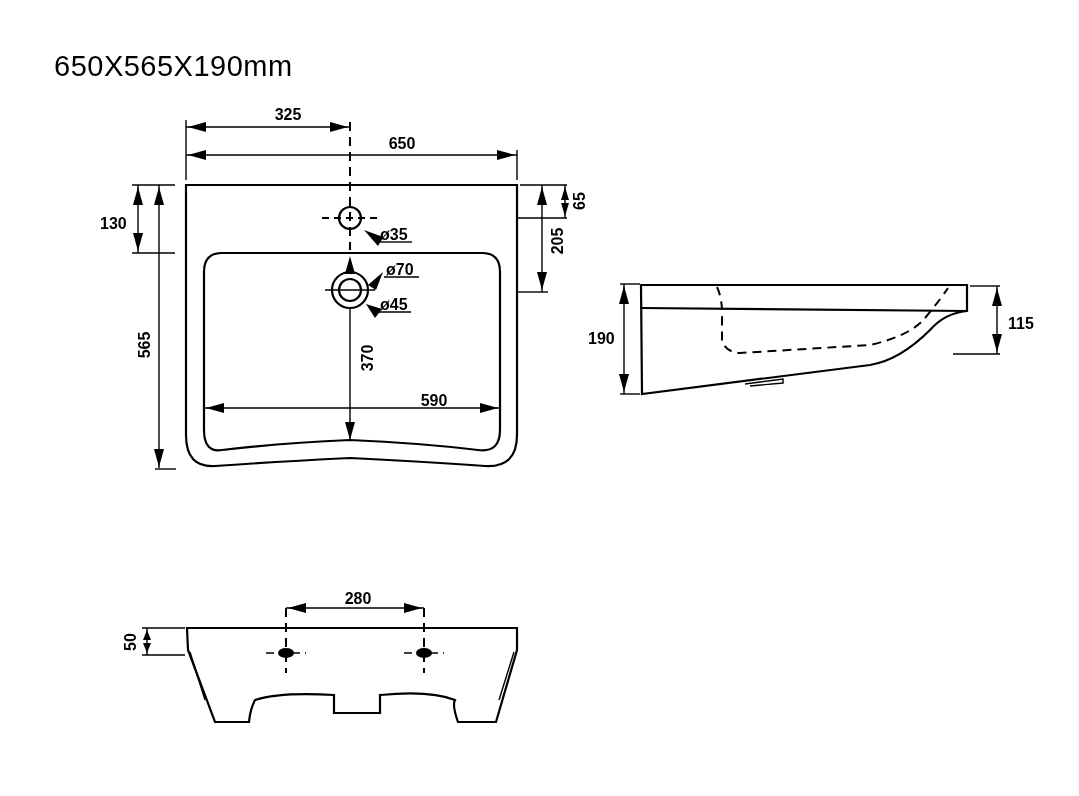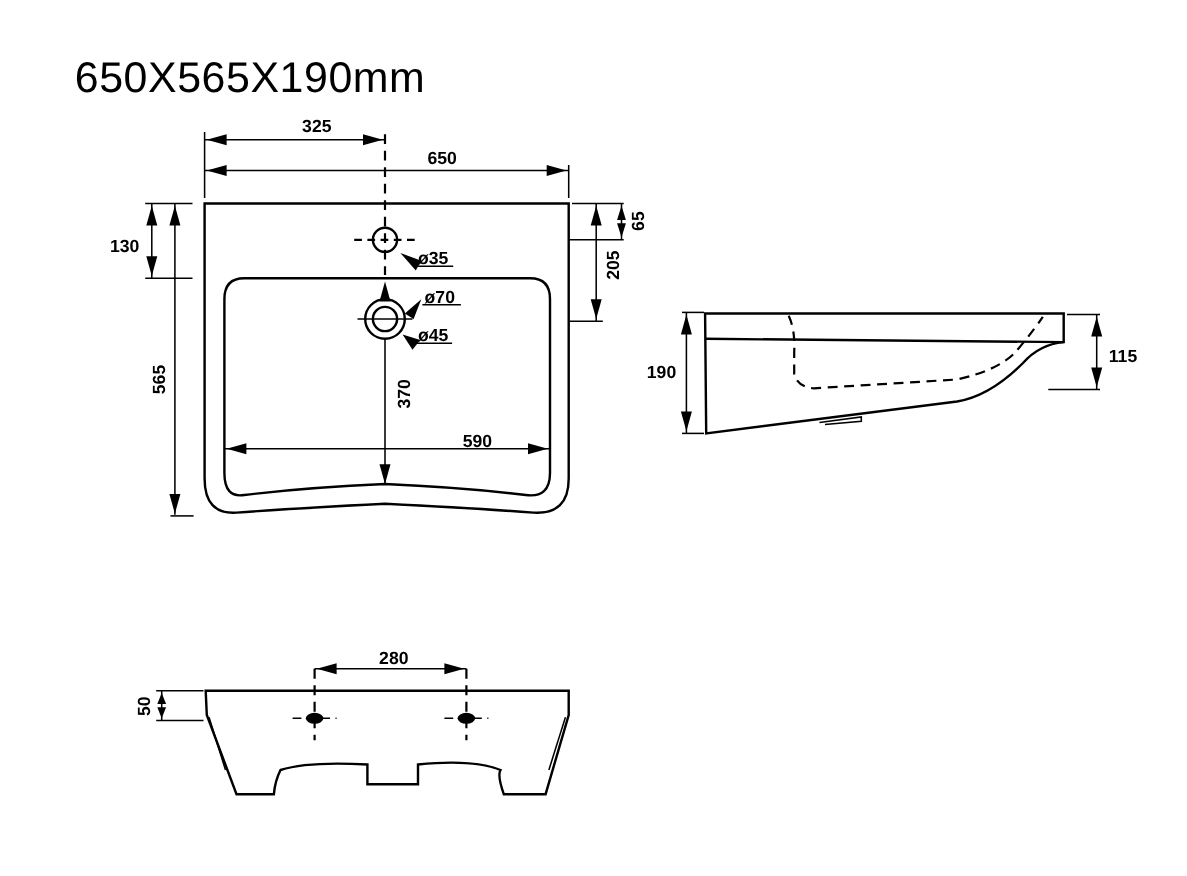--- a/index.html
+++ b/index.html
@@ -1,17 +1,17 @@
 <!DOCTYPE html>
 <html><head>
 <meta charset="utf-8">
 <style>
   html, body { margin: 0; padding: 0; background: #ffffff; }
   body { width: 1079px; height: 796px; position: relative; overflow: hidden; font-family: "Liberation Sans", sans-serif; }
-  .title { position: absolute; left: 54px; top: 50px; font-size: 39px; font-weight: normal; color: #000; letter-spacing: 0.5px; margin-left: 14px; }
+  .title { position: absolute; left: 54px; top: 50px; font-size: 29px; font-weight: normal; color: #000; letter-spacing: 0.5px; }
   svg { position: absolute; left: 0; top: 0; }
   .dim { font-family: "Liberation Sans", sans-serif; font-weight: bold; font-size: 16px; fill: #000; }
   .ln { stroke: #000; stroke-width: 2.2; fill: none; }
   .thin { stroke: #000; stroke-width: 1.4; fill: none; }
   .dash { stroke: #000; stroke-width: 2; fill: none; stroke-dasharray: 9 6; }
   .arr { fill: #000; }
 </style>
 </head>
 <body>
 

